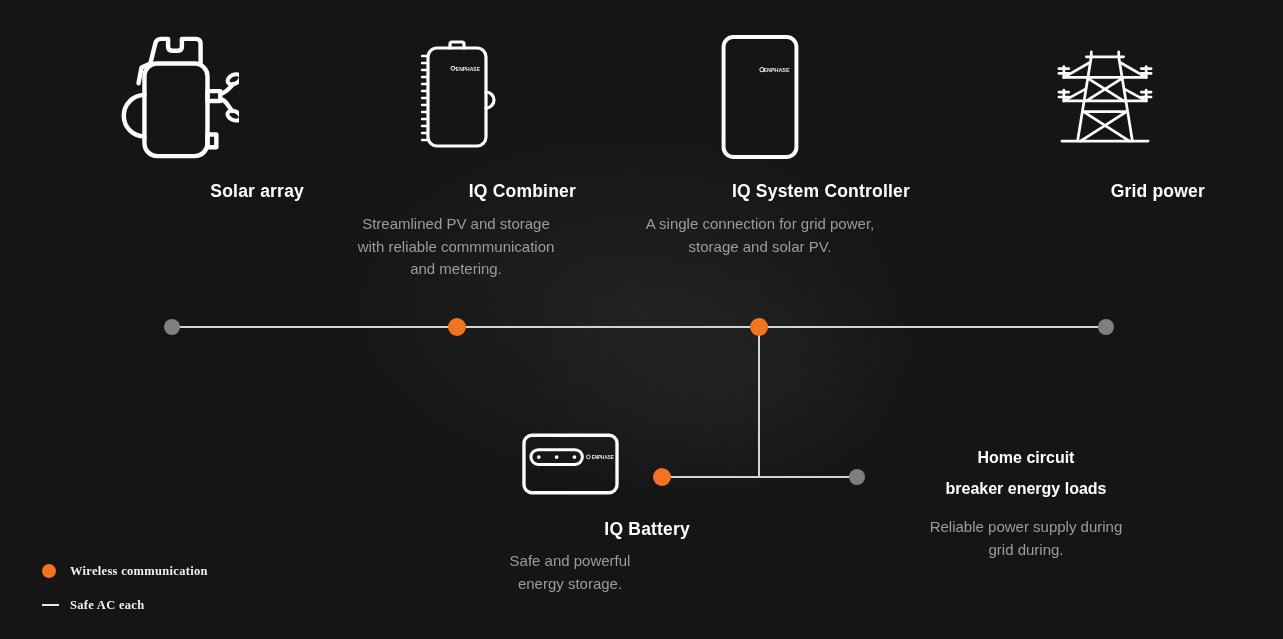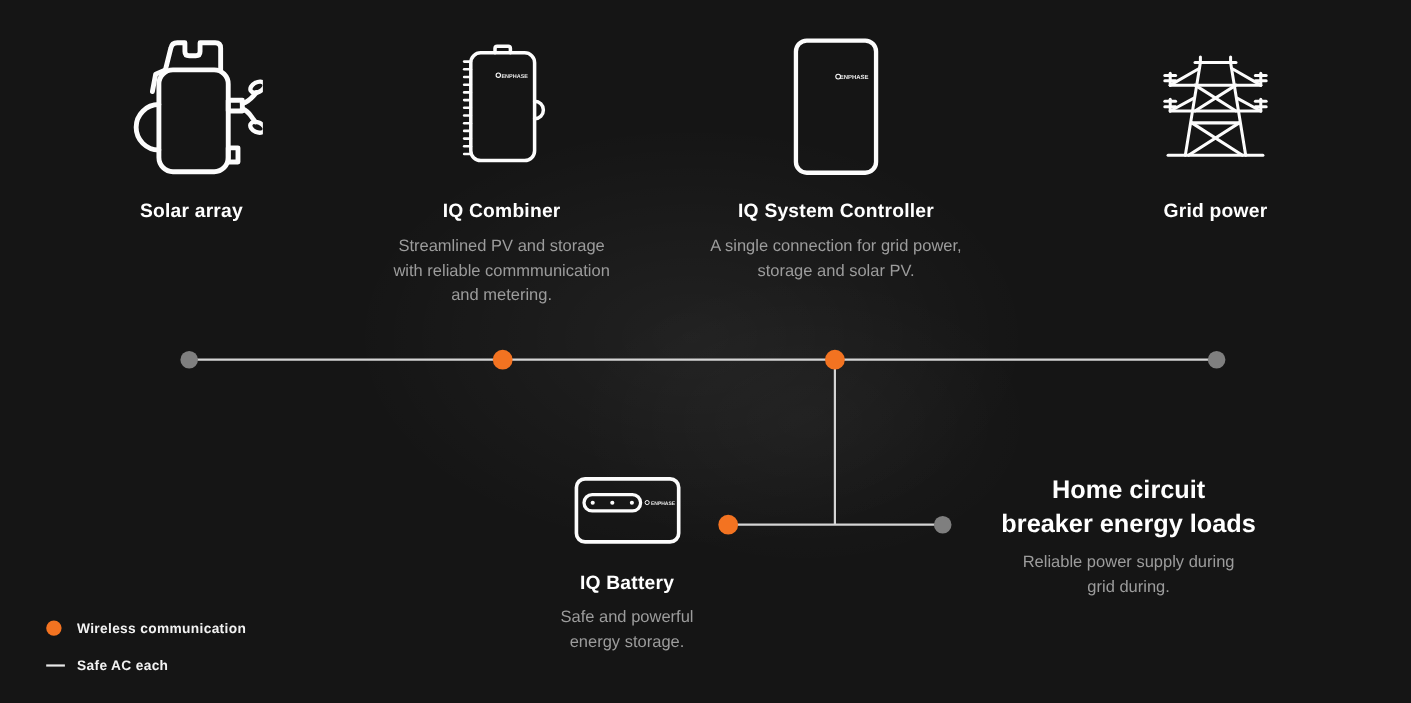--- a/index.html
+++ b/index.html
@@ -12,35 +12,35 @@
       #151515;
   }
   .wires{position:absolute;left:0;top:0;}
   .wire{stroke:#d4d4d4;stroke-width:2;}
   .dot-gray{fill:#7f7f7f;}
   .dot-orange{fill:#F37321;}
   .card{position:absolute;text-align:center;color:#fff;}
   .icon-wrap{height:138px;display:flex;align-items:center;justify-content:center;margin-bottom:15px;}
   .icon-wrap svg, .battery-icon svg{display:block;}
   .icon-stroke{stroke:#fcfcfc;fill:none;stroke-linecap:round;stroke-linejoin:round;}
-  .card-title{font-size:17.5px;font-weight:700;color:#ffffff;letter-spacing:.2px;margin:0;}
+  .card-title{font-size:17.5px;font-weight:700;color:#ffffff;letter-spacing:.2px;margin:0;text-align:right;}
   .card-desc{margin-top:11px;font-size:15px;line-height:22.5px;color:#9c9c9c;font-weight:400;}
-  .card-title-multiline{font-size:23px;font-weight:700;line-height:31px;color:#ffffff;margin:0;}
+  .card-title-multiline{font-size:16px;font-weight:700;line-height:31px;color:#ffffff;margin:12px;}
   .battery-card{position:absolute;left:450px;top:433px;width:240px;text-align:center;}
   .battery-icon{display:flex;justify-content:center;}
   .battery-card .card-title{margin-top:24px;}
   .battery-card .card-desc{margin-top:10px;}
   .home-card{position:absolute;left:880px;top:430px;width:292px;text-align:center;}
   .home-card .card-desc{margin-top:8px;}
   .legend{position:absolute;left:42px;top:561px;}
   .legend-row{display:flex;align-items:center;height:20px;margin-bottom:14px;}
   .legend-marker{width:28px;display:flex;align-items:center;justify-content:flex-start;}
   .legend-dot{width:14px;height:14px;border-radius:50%;background:#F37321;}
   .legend-line{width:17px;height:2px;background:#e8e8e8;}
-  .legend-label{font-size:12.5px;font-weight:600;color:#f2f2f2;letter-spacing:.3px;}
+  .legend-label{font-size:12.5px;font-weight:600;color:#f2f2f2;letter-spacing:.3px;font-family:Liberation Serif, serif;}
   .logo-text{fill:#e8e8e8;font-family:"Liberation Sans","DejaVu Sans",sans-serif;font-weight:700;}
 </style>
 </head>
 <body>
 
 <div class="canvas">
 
   <svg class="wires" width="1283" height="639">
     <line class="wire" x1="172" y1="327" x2="1106" y2="327"></line>
     <line class="wire" x1="759" y1="327" x2="759" y2="477"></line>

